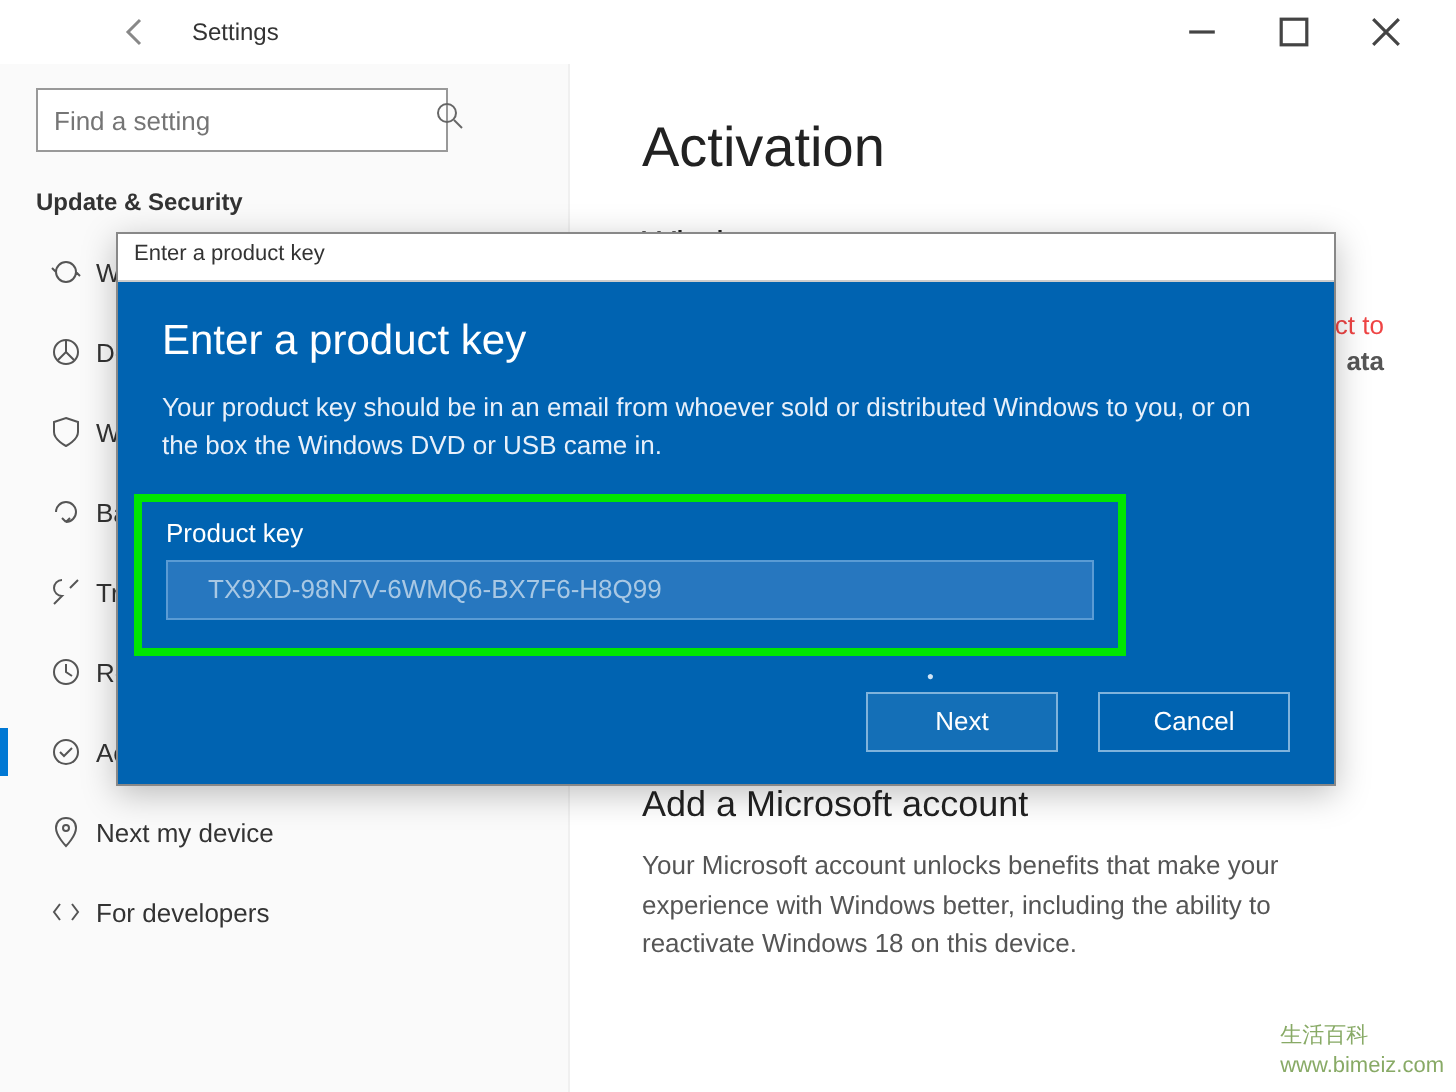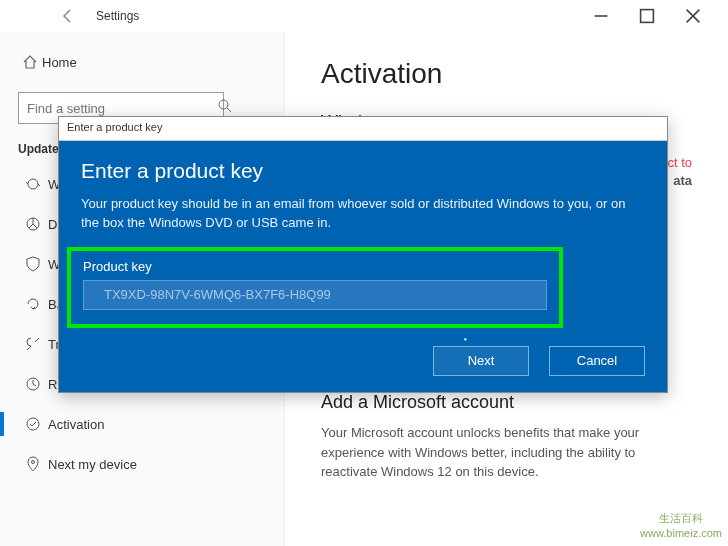--- a/index.html
+++ b/index.html
@@ -39,21 +39,21 @@
     .modal-body h2 { font-size: 21px; font-weight: 300; margin-bottom: 12px; color: #fff; }
     .modal-desc { font-size: 13px; line-height: 1.45; color: #e8f0fa; margin-bottom: 14px; }
     .highlight-box { border: 4px solid #00e600; padding: 8px 12px 14px 12px; margin-left: -14px; margin-right: 82px; }
     .pk-label { font-size: 13px; margin-bottom: 6px; }
     .pk-input { width: 100%; height: 30px; background: #2777bf; border: 1px solid #5a9bd4; color: #a8c8e4; padding: 0 20px; font-size: 13px; outline: none; }
     .modal-footer { display: flex; justify-content: flex-end; gap: 20px; margin-top: 18px; }
     .modal-btn { width: 96px; height: 30px; border: 1px solid #7fb3dc; background: transparent; color: #fff; font-size: 13px; cursor: pointer; }
     .modal-btn.primary { background: rgba(255,255,255,0.08); }
     .dot { position: absolute; font-size: 6px; color: #cfe4f5; }
     
-    .watermark { position: absolute; right: 6px; bottom: 6px; font-size: 11px; color: #8a6; text-align: center; line-height: 1.3; }
+    .watermark { position: absolute; right: 6px; bottom: 6px; font-size: 11px; color: #8a6; text-align: left; line-height: 1.3; }
     
     svg { width: 16px; height: 16px; }
   </style>
 </head>
 <body>
 
 <div class="titlebar">
   <div class="back-btn">
     <svg viewBox="0 0 16 16">
         <path d="M10 2 L4 8 L10 14" stroke="#888" stroke-width="1.5" fill="none"></path>
@@ -75,28 +75,20 @@
       <svg viewBox="0 0 10 10">
           <path d="M1 1 L9 9 M9 1 L1 9" stroke="#444"></path>
         </svg>
     </div>
   </div>
 </div>
 
 <div class="content">
 
   <div class="sidebar">
-    <div class="home-row">
-      <span class="icn">
-        <svg viewBox="0 0 16 16">
-            <path d="M2 8 L8 2 L14 8 M4 7 V14 H12 V7" stroke="#666" fill="none" stroke-width="1.2"></path>
-          </svg>
-      </span>
-      <span>Home</span>
-    </div>
     <div class="search-box">
       <input placeholder="Find a setting" style="">
       <span class="sicn">
         <svg viewBox="0 0 16 16">
             <circle cx="6.5" cy="6.5" r="4.5" stroke="#666" fill="none"></circle>
             <line x1="10" y1="10" x2="14" y2="14" stroke="#666"></line>
           </svg>
       </span>
     </div>
     <div class="section-label">Update &amp; Security</div>
@@ -162,20 +154,28 @@
     </div>
     <div class="nav-item">
       <span class="icn">
           <svg viewBox="0 0 16 16">
             <path d="M8 1 C11 1 13 3 13 6 C13 10 8 15 8 15 C8 15 3 10 3 6 C3 3 5 1 8 1 Z" stroke="#555" fill="none"></path>
             <circle cx="8" cy="6" r="1.5" stroke="#555" fill="none"></circle>
           </svg>
         </span>
       <span>Next my device</span>
     </div>
+    <div class="nav-item">
+      <span class="icn">
+          <svg viewBox="0 0 16 16">
+            <path d="M5 4 L2 8 L5 12 M11 4 L14 8 L11 12" stroke="#555" fill="none"></path>
+          </svg>
+        </span>
+      <span>For developers</span>
+    </div>
   </div>
 
   <div class="main">
     <h1>Activation</h1>
     <h2>Windows</h2>
 
     <div style="height:120px; position:relative;">
       <div style="position:absolute; right:0; top:18px; font-size:13px; color:#ef4444;">ct to</div>
       <div style="position:absolute; right:0; top:36px; font-size:13px; color:#555;font-weight:bold;">ata</div>
     </div>
@@ -183,21 +183,21 @@
     <div class="link-row" style="margin-top:90px;">
       <span class="icn"><svg viewBox="0 0 16 16">
             <circle cx="5" cy="5" r="3" stroke="#0067c0" fill="none"></circle>
             <path d="M7 7 L13 13 M11 11 L13 9" stroke="#0067c0" fill="none"></path>
           </svg></span>
       <span>Change product key</span>
     </div>
 
     <div class="section">
       <h2>Add a Microsoft account</h2>
-      <div class="body-text" style="margin-top:10px;">Your Microsoft account unlocks benefits that make your experience with Windows better, including the ability to reactivate Windows 12 on this device.</div>
+      <div class="body-text" style="margin-top:10px;">Your Microsoft account unlocks benefits that make your experience with Windows better, including the ability to reactivate Windows 18 on this device.</div>
     </div>
   </div>
 </div>
 
 <div class="modal">
   <div class="modal-title">Enter a product key</div>
   <div class="modal-body" style="position:relative;">
     <h2>Enter a product key</h2>
     <div class="modal-desc">Your product key should be in an email from whoever sold or distributed Windows to you, or on the box the Windows DVD or USB came in.</div>
     <div class="highlight-box">

